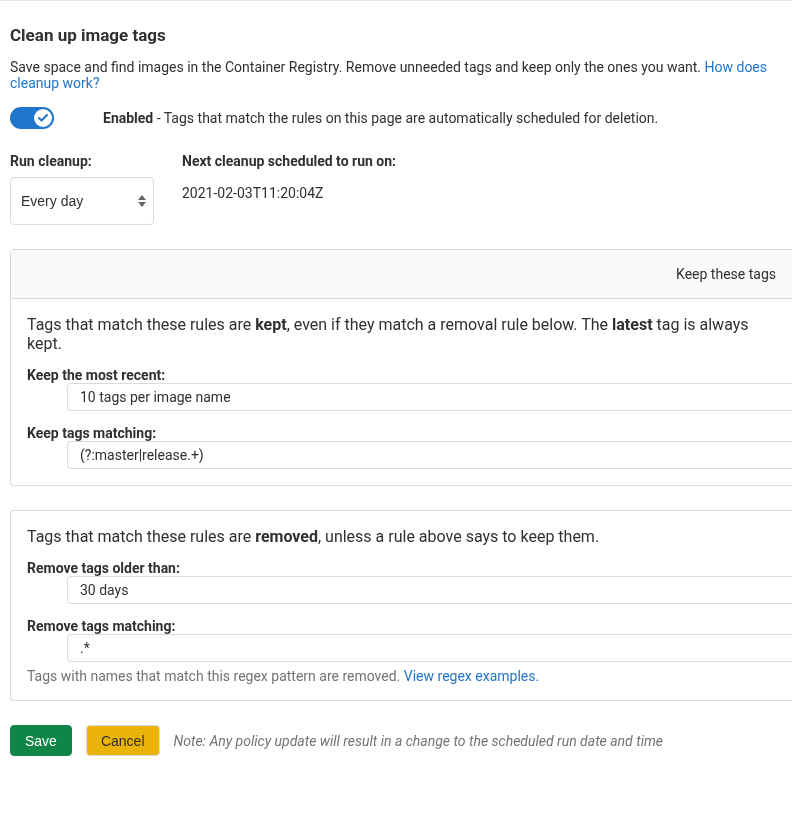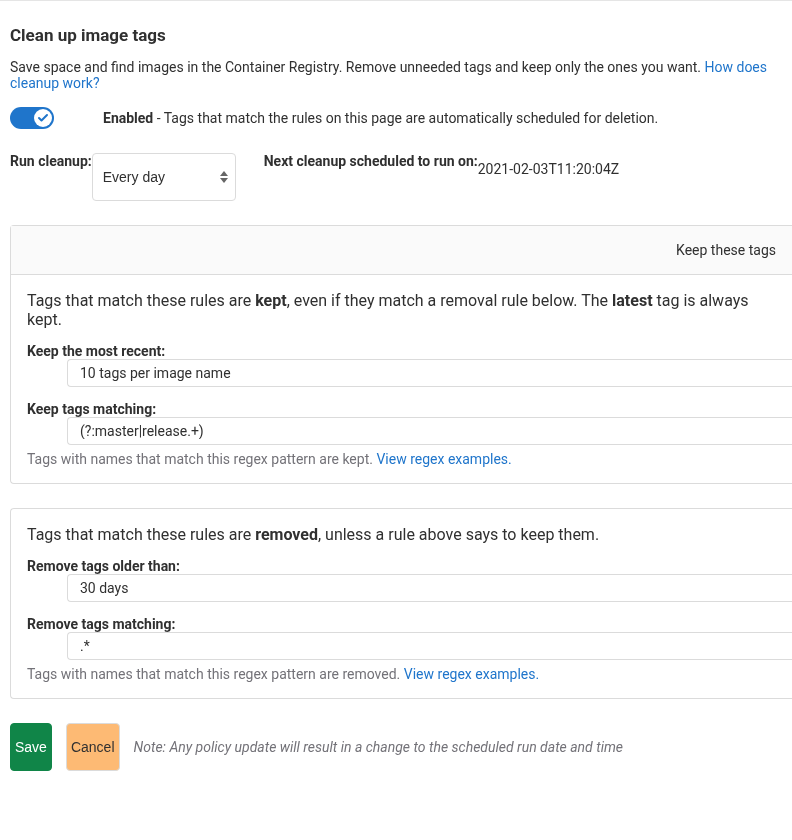--- a/index.html
+++ b/index.html
@@ -50,21 +50,21 @@
       display: flex; align-items: center; justify-content: center;
     }
     .toggle .knob svg { width: 12px; height: 12px; }
     .toggle-label { font-size: 14px; color: #303030; }
     .toggle-label strong { font-weight: 700; padding-left: 35px; }
     .row {
       display: flex;
       gap: 24px;
       margin-bottom: 24px;
     }
-    .col { display: flex; flex-direction: row; }
+    .col { display: flex; flex-direction: column; }
     label.field-label {
       font-weight: 700;
       font-size: 14px;
       color: #303030;
       margin-bottom: 8px;
     }
     .select-wrap {
       position: relative;
       width: 144px;
     }
@@ -149,35 +149,35 @@
     }
     .help-text a { color: #1f75cb; text-decoration: none; }
     .footer-row {
       display: flex;
       align-items: center;
       gap: 14px;
       margin-top: 6px;
     }
     .btn {
       border-radius: 4px;
-      height: 48px;
-      padding: 0 4px;
+      height: 31px;
+      padding: 0 14px;
       font-size: 14px;
       cursor: pointer;
       border: 1px solid;
       display: inline-flex;
       align-items: center;
     }
     .btn-primary {
       background: #108548;
       border-color: #108548;
       color: #fff;
     }
     .btn-default {
-      background: #fdba74;
+      background: #eab308;
       border-color: #dbdbdb;
       color: #303030;
     }
     .footer-note {
       font-size: 14px;
       font-style: italic;
       color: #737278;
     }
   </style>
 </head>
@@ -237,23 +237,20 @@
       <label class="field-label">Keep the most recent:</label>
       <div class="pseudo-select">
         <span>10 tags per image name</span>
       </div>
     </div>
     <div class="field">
       <label class="field-label">Keep tags matching:</label>
       <div class="text-input">
         <input type="text" value="(?:master|release.+)" style="">
       </div>
-      <p class="help-text">
-        <span>Tags with names that match this regex pattern are kept. </span><a href="#" class="link">View regex examples.</a>
-      </p>
     </div>
   </div>
 </div>
 
 <div class="panel">
   <div class="panel-body">
     <p class="intro">
       <span>Tags that match these rules are </span><strong>removed</strong><span>, unless a rule above says to keep them.</span>
     </p>
     <div class="field">

